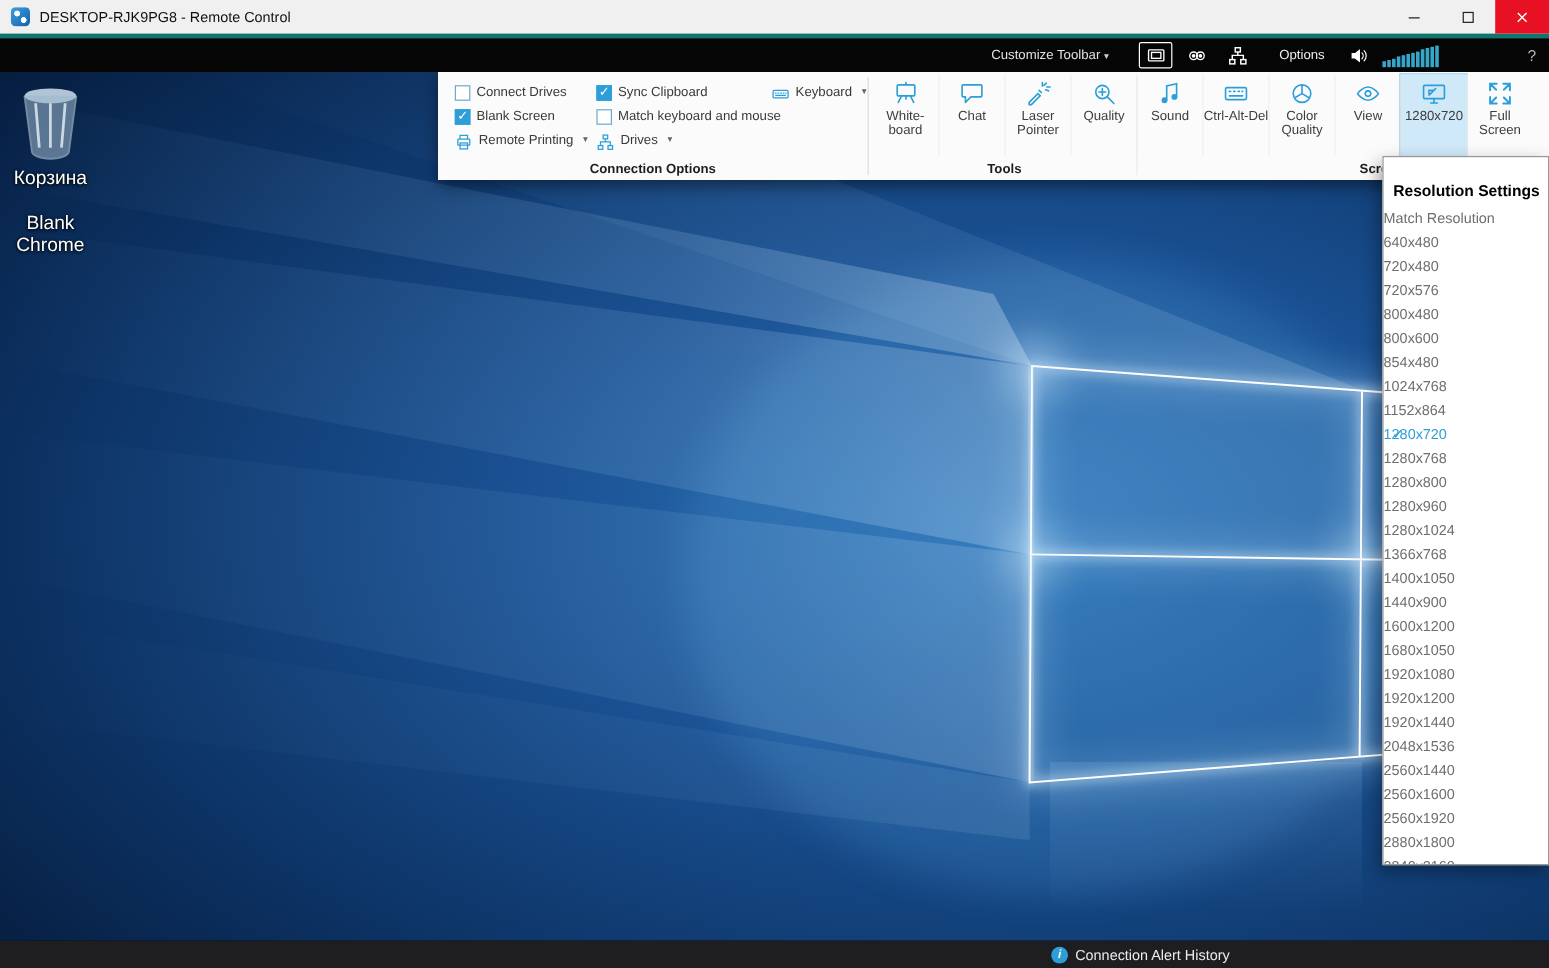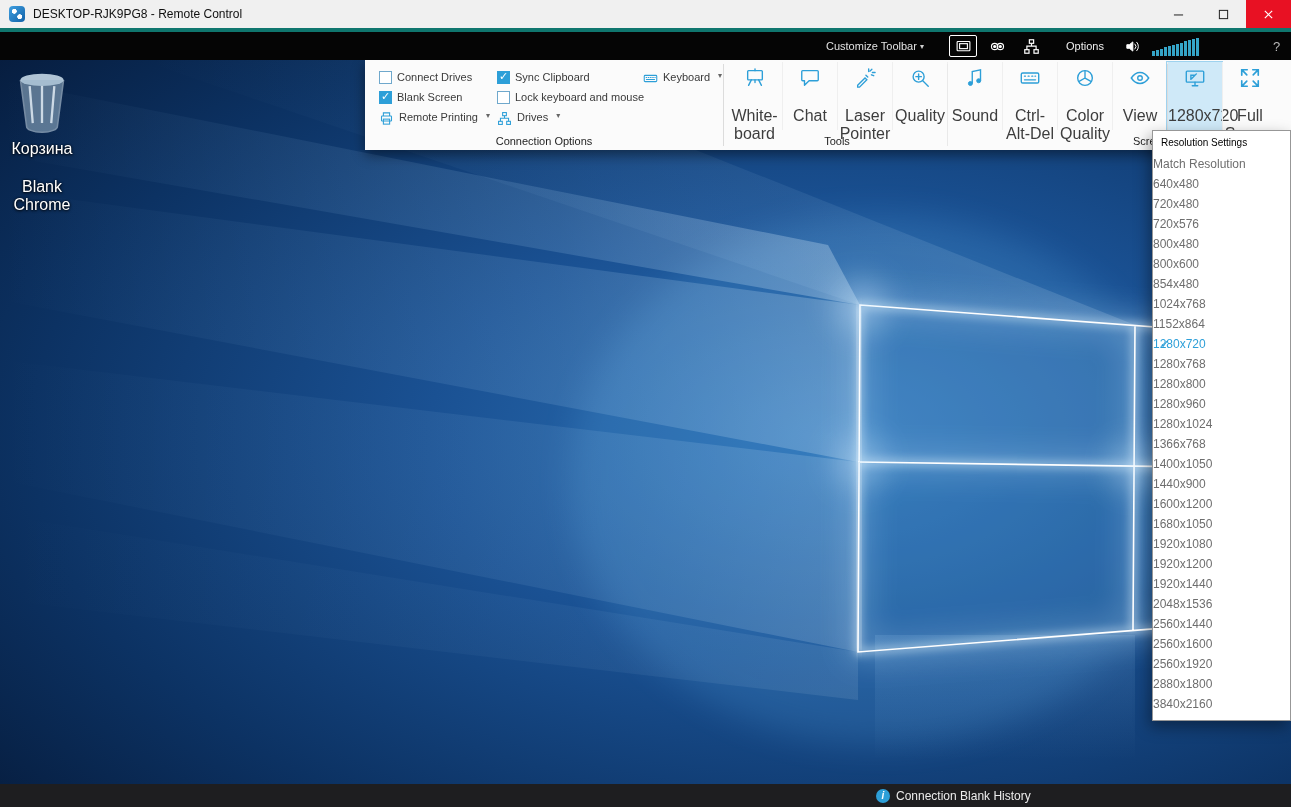--- a/index.html
+++ b/index.html
@@ -39,32 +39,32 @@
 
   
   .ribbon{position:absolute;left:365px;top:60px;right:0;height:90px;background:#fbfbfb;z-index:6;
     box-shadow:0 5px 12px rgba(0,0,0,.45);font-size:11px;color:#333}
   .vsep{position:absolute;top:4px;height:82px;width:1px;background:#dcdcdc}
   .cb-row{position:absolute;display:flex;gap:5px;height:16px;white-space:nowrap;color:#3a3a3a}
   .cb{width:13px;height:13px;border:1px solid #6fa8cc;background:#fff;position:relative;flex:0 0 auto}
   .cb.checked{background:var(--accent,#2d9fd8);border-color:var(--accent,#2d9fd8)}
   .cb.checked::after{content:var(--check-glyph,"\2713");position:absolute;left:1px;top:-2px;color:#fff;font-size:11px;font-weight:bold}
   .mini-ic{width:15px;height:15px;color:var(--accent,#2d9fd8);display:inline-block;flex:0 0 auto}
-  .grp-label{position:absolute;bottom:3px;font-weight:normal;font-size:11px;color:#1e1e1e;text-align:center;white-space:nowrap}
+  .grp-label{position:absolute;bottom:3px;font-weight:bold;font-size:11px;color:#1e1e1e;text-align:center;white-space:nowrap}
   .tools{position:absolute;left:362px;top:2px;height:68px;display:flex}
   .tool-btn{width:55px;padding-top:5px;text-align:center}
   .tool-btn + .tool-btn{border-left:1px solid #efefef}
   .tool-btn.selected{background:var(--selection-bg,#cfe9f8);outline:1px solid #9ed2ef}
   .tico{width:22px;height:22px;margin:0 auto;color:var(--accent,#2d9fd8);display:block}
-  .tlabel{display:block;margin-top:18px;font-size:16px;line-height:1.12;color:#3d3d3d}
+  .tlabel{display:block;margin-top:2px;font-size:11px;line-height:1.12;color:#3d3d3d}
 
   
   .resmenu{position:absolute;left:1152px;top:130px;width:139px;height:591px;background:#fff;border:1px solid #979797;
     z-index:9;box-shadow:-3px 6px 14px rgba(0,0,0,.38);overflow:hidden}
-  .resmenu .head{font-weight:normal;font-size:10px;color:#000;padding:6px 8px 6px;white-space:nowrap}
+  .resmenu .head{font-weight:bold;font-size:13px;color:#000;padding:20px 8px 6px;white-space:nowrap}
   .res-item{position:relative;height:20px;line-height:20px;font-size:12px;color:#6e6e6e;white-space:nowrap}
   .res-item.selected{color:var(--accent,#2d9fd8)}
   .res-item .check{position:absolute;left:7px;top:0;color:var(--accent,#2d9fd8);font-size:12px}
   .chrome38{width:38px;height:38px;border-radius:50%;margin:2px auto 4px;
     background:radial-gradient(circle at 50% 50%,#2b7de9 0 7.6px,#fff 7.8px 11.4px,rgba(0,0,0,0) 11.9px),
                conic-gradient(from -60deg at 50% 50%,#e94335 0 120deg,#fbbc05 120deg 240deg,#34a853 240deg 360deg)}
   .tray-ic{width:17px;height:17px;color:#fff;display:block}
 
   
   .statusbar{position:absolute;left:0;top:784px;width:100%;height:23px;background:#1e1e20;color:#ececec;font-size:12px;z-index:8;overflow:hidden}
@@ -262,21 +262,21 @@
         </span>
       <span>Remote Printing</span>
       <span class="caret">▾</span>
     </div>
     <label class="cb-row" style="left:132px;top:11px">
       <span class="cb checked"></span>
       <span>Sync Clipboard</span>
     </label>
     <label class="cb-row" style="left:132px;top:31px">
       <span class="cb"></span>
-      <span>Lock keyboard and mouse</span>
+      <span>Match keyboard and mouse</span>
     </label>
     <div class="cb-row" style="left:132px;top:51px">
       <span class="mini-ic" data-icon="network-icon">
           <svg viewBox="0 0 24 24">
             <g fill="none" stroke="currentColor" stroke-width="1.7">
               <rect x="9" y="2.5" width="6" height="5"></rect>
               <rect x="2.5" y="16.5" width="6" height="5"></rect>
               <rect x="15.5" y="16.5" width="6" height="5"></rect>
               <path d="M12 7.5v4M12 11.5H5.5v5M12 11.5h6.5v5"></path>
             </g>
@@ -447,17 +447,17 @@
         <div class="res-item"><span>2560x1600</span></div>
         <div class="res-item"><span>2560x1920</span></div>
         <div class="res-item"><span>2880x1800</span></div>
         <div class="res-item"><span>3840x2160</span></div>
       </div>
   </div>
 
   <div class="statusbar">
     <div class="sb-item" style="left:876px">
       <span class="info-ic">i</span>
-      <span>Connection Blank History</span>
+      <span>Connection Alert History</span>
     </div>
   </div>
 
 </div>
 
 </body></html>

